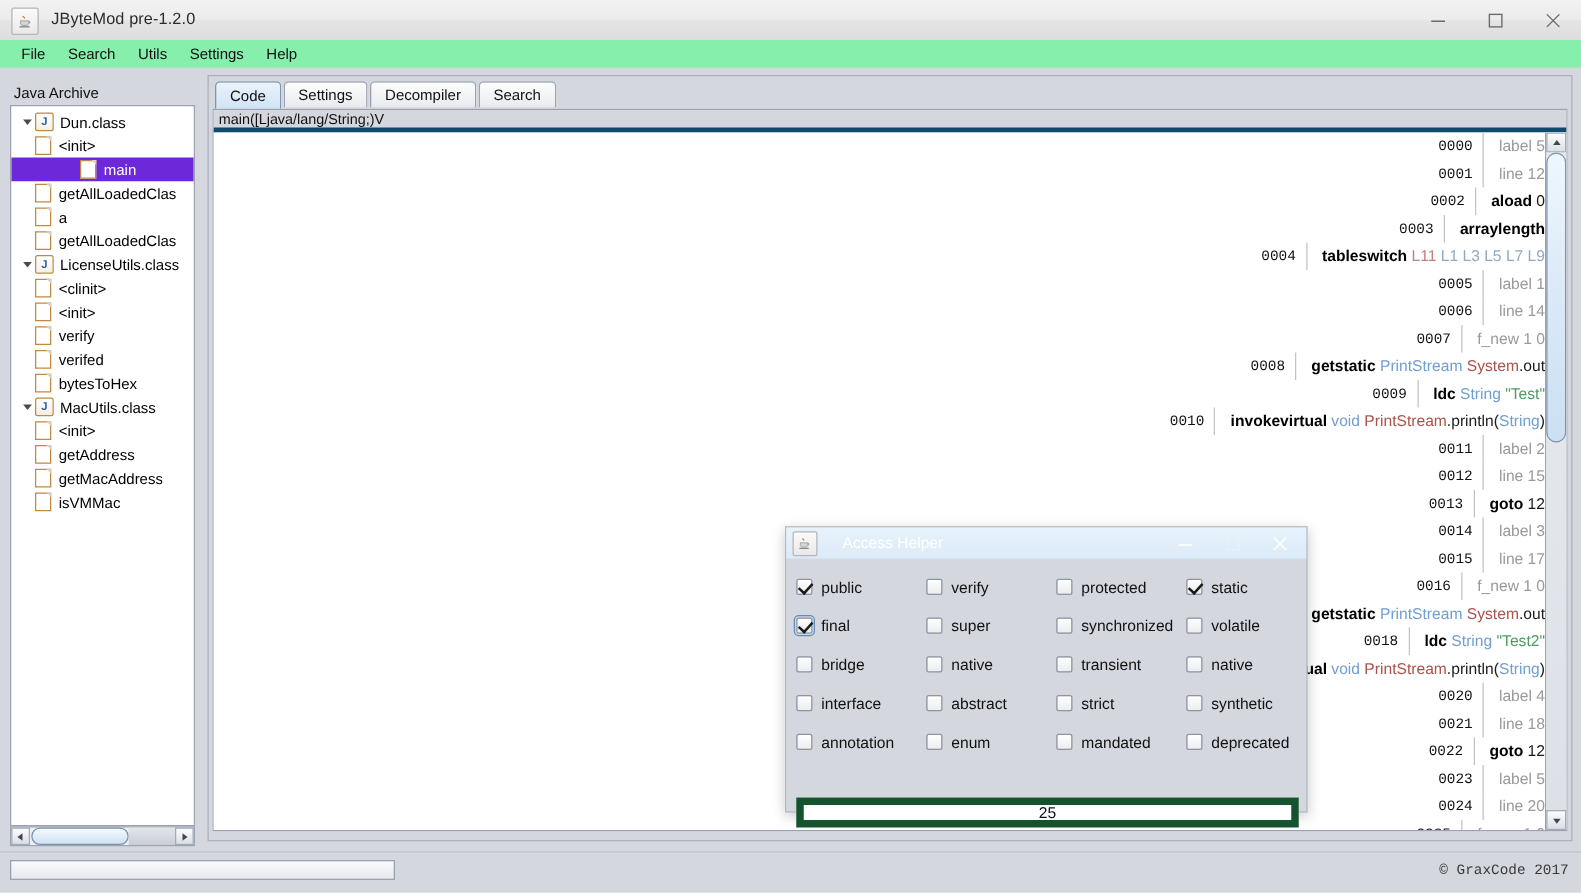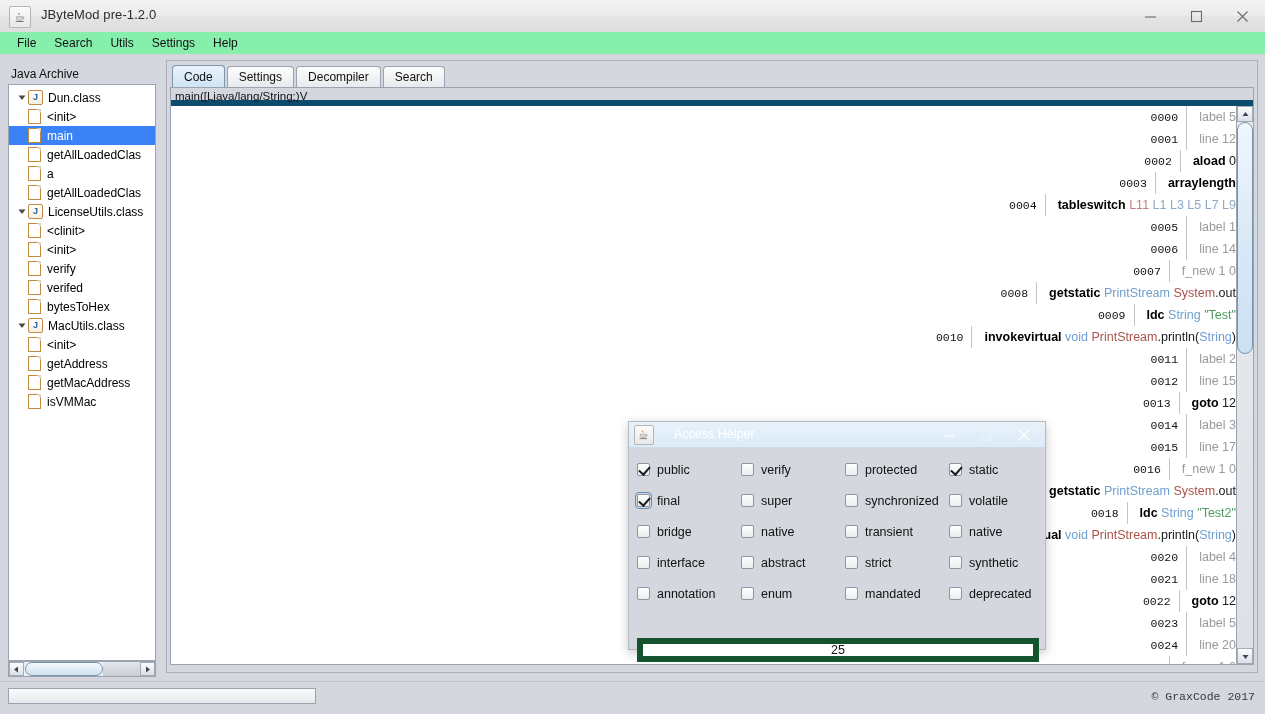--- a/index.html
+++ b/index.html
@@ -47,21 +47,21 @@
   }
   .tree-wrap{
     position:absolute;left:8px;top:28px;width:148px;height:577px;
     background:#fff;border:1px solid #9ba3b0;box-sizing:border-box;overflow:hidden;
   }
   .tree-inner{position:relative;padding-top:3px;}
   .tree-row{
     position:relative;height:19px;display:flex;align-items:center;
     font-size:12px;white-space:nowrap;
   }
-  .tree-row.sel{background:#3b82f6;color:#fff;}
+  .tree-row.sel{background:#6d28d9;color:#fff;padding-left:36px;}
   .twisty{
     width:12px;height:19px;display:flex;align-items:center;justify-content:center;
     color:#4a4a4a;font-size:8px;margin-left:7px;
   }
   .ind-leaf{width:19px;}
   .ico-class{
     width:13px;height:13px;margin-right:5px;flex:0 0 auto;position:relative;
     border:1px solid #c08b3e;border-radius:2px;
     background:linear-gradient(to bottom,#ffffff,#f4efe4);
     font-size:9px;font-weight:bold;color:#2b5f9e;
@@ -92,40 +92,40 @@
     background:linear-gradient(to bottom,#f5fafe 0%,#e2eef8 50%,#cfe1f1 100%);
     border:1px solid #7b93ac;border-radius:7px;box-sizing:border-box;
   }
   .tree-hsb-track{flex:1;height:14px;background:linear-gradient(to bottom,#e3e6ea,#c9ced6);}
   
   .editor-panel{
     position:absolute;left:166px;top:4px;width:1092px;height:613px;
     border:1px solid #a9b0bb;box-sizing:border-box;background:#d4d7de;
   }
   .tabbar{
-    position:absolute;left:172px;top:9px;height:23px;display:flex;align-items:center;
+    position:absolute;left:172px;top:9px;height:23px;display:flex;align-items:flex-start;
   }
   .tab{
     height:21px;padding:0 11px;margin-right:2px;font-size:12px;color:#111;
     display:flex;align-items:center;
     background:linear-gradient(to bottom,#fdfdfd,#e8eaee);
     border:1px solid #9ba3b0;border-bottom:none;
     border-radius:4px 4px 0 0;box-sizing:border-box;
   }
   .tab.active{
     height:23px;background:linear-gradient(to bottom,#eaf3fb,#cfe3f4);
     border-color:#7d96ae;
   }
   .tab-body{
     position:absolute;left:170px;top:31px;width:1084px;height:578px;
     background:#fff;border:1px solid #9ba3b0;box-sizing:border-box;
   }
   .sig-bar{
     position:absolute;left:171px;top:32px;width:1082px;height:18px;
-    background:#d4d7de;border-bottom:6px solid #0c4a6e;box-sizing:border-box;
+    background:#d4d7de;border-bottom:4px solid #0c4a6e;box-sizing:border-box;
     font-size:11.5px;color:#111;padding:2px 4px;
   }
   .code-area{
     position:absolute;left:171px;top:50px;width:1082px;height:558px;
     background:#fff;overflow:hidden;
   }
   .code-scroll{position:absolute;left:0;top:0;width:1065px;height:558px;overflow:hidden;}
   .code-row{height:22px;display:flex;align-items:center;white-space:nowrap;justify-content:flex-end;}
   .code-idx{
     width:45px;flex:0 0 auto;text-align:right;padding-right:8px;

